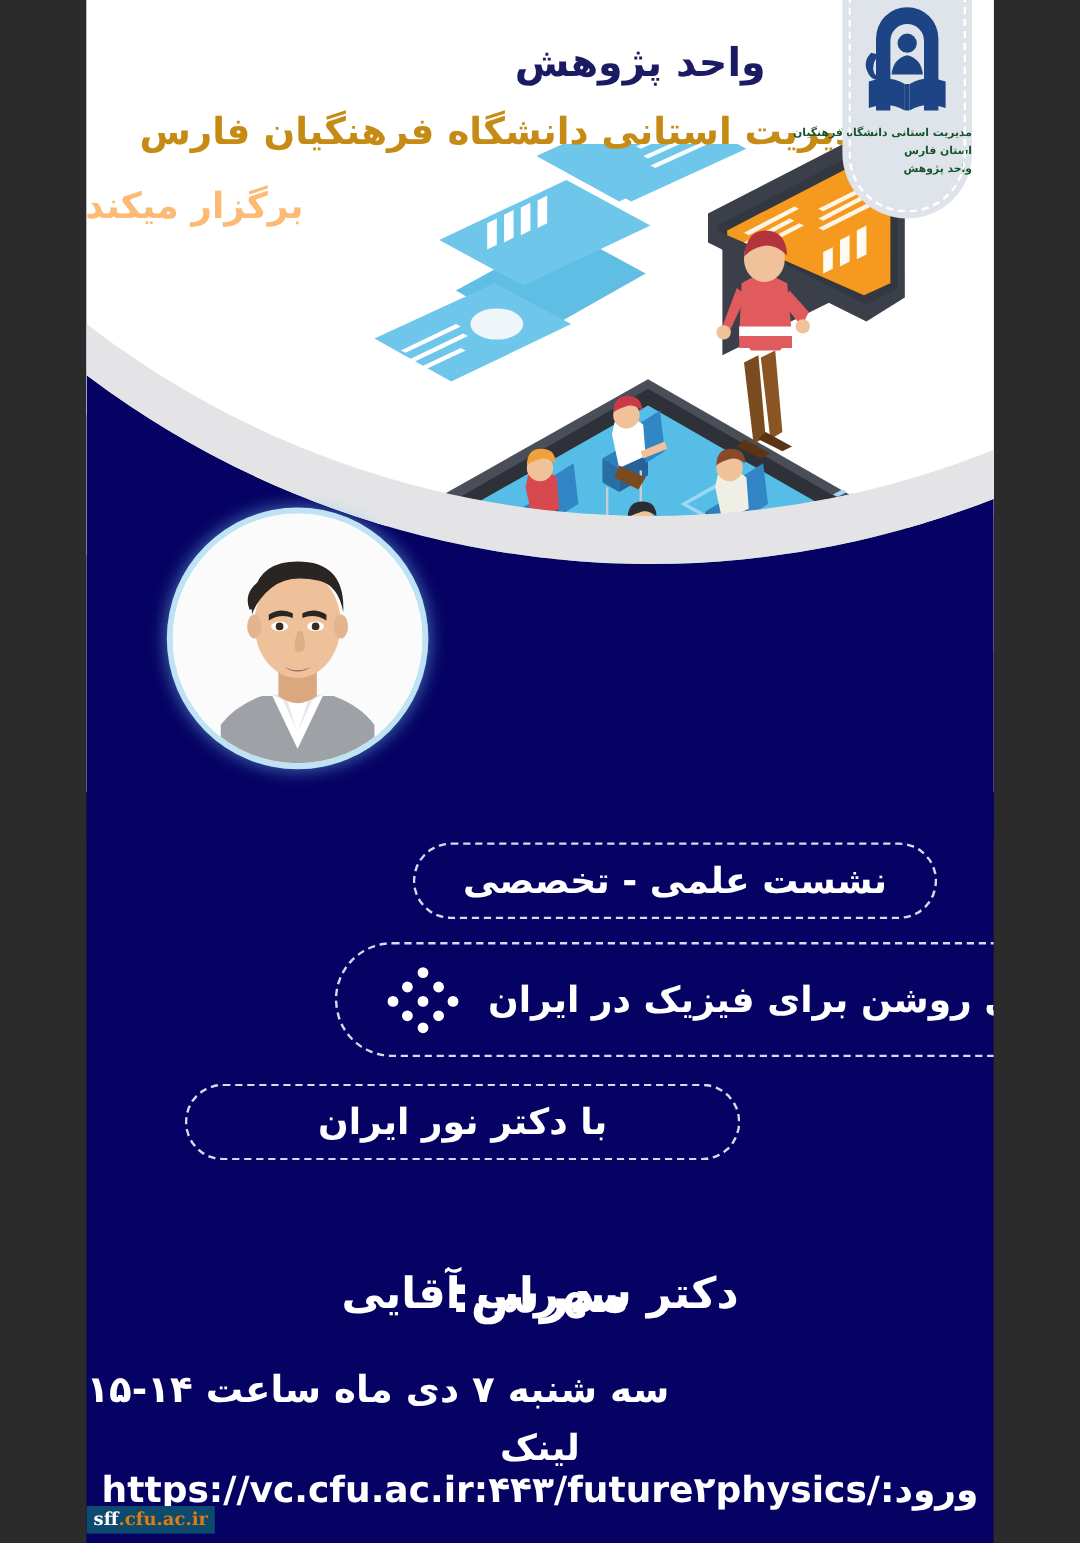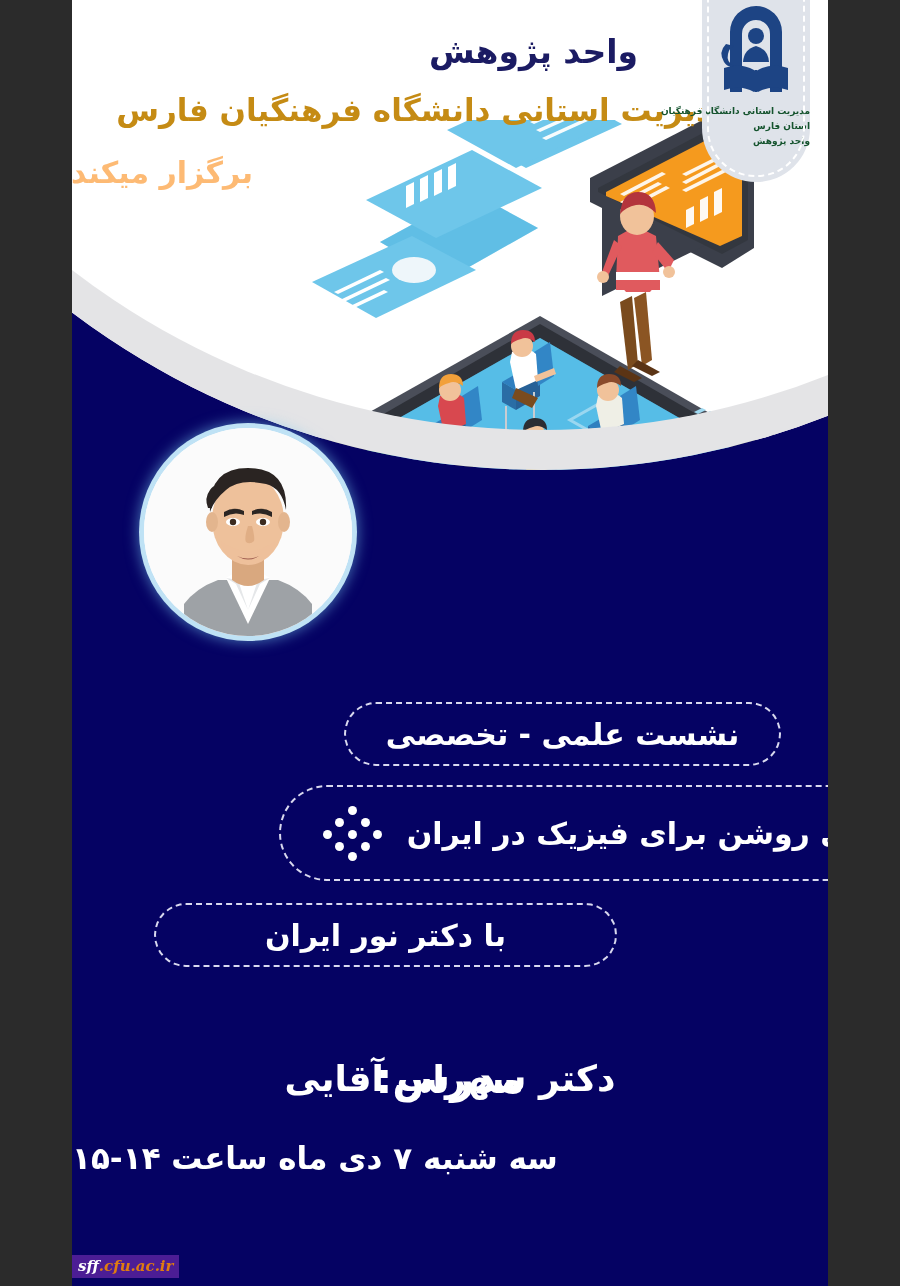--- a/index.html
+++ b/index.html
@@ -117,24 +117,24 @@
   }
   .link-line{
     position:absolute; left:0; right:0; top:1190px;
     text-align:center; color:#fff; font-weight:bold; font-size:30px; direction:rtl;
   }
   .link-line .url{ direction:ltr; unicode-bidi:embed; }
 
   
   .watermark{
     position:absolute; left:0; bottom:8px;
-    background:#4c1d95;
+    background:#0c4a6e;
     padding:2px 6px 3px 6px;
     font-family:"DejaVu Serif","Liberation Serif",serif;
-    font-style:italic; font-weight:bold; font-size:15px;
+    font-weight:bold; font-size:15px;
     direction:ltr;
     text-align:right;
   }
   .wm-a{ color:#ffffff; }
   .wm-b{ color:#e07c10; }
 </style>
 </head>
 <body>
 
 <div class="poster">
@@ -467,18 +467,21 @@
   </div>
 
   <div class="pill pill-3">
     <span>با دکتر نور ایران</span>
   </div>
 
   <div class="lect-label">مدرس:</div>
   <div class="lect-name">دکتر سهراب آقایی</div>
 
   <div class="date-line">سه شنبه ۷ دی ماه ساعت ۱۴-۱۵</div>
+  <div class="link-line">
+    <span>لینک ورود:</span><span class="url">https://vc.cfu.ac.ir:۴۴۳/future۲physics/</span>
+  </div>
 
   <div class="watermark">
     <span class="wm-a">sff</span><span class="wm-b">.cfu.ac.ir</span>
   </div>
 
 </div>
 
 </body></html>

